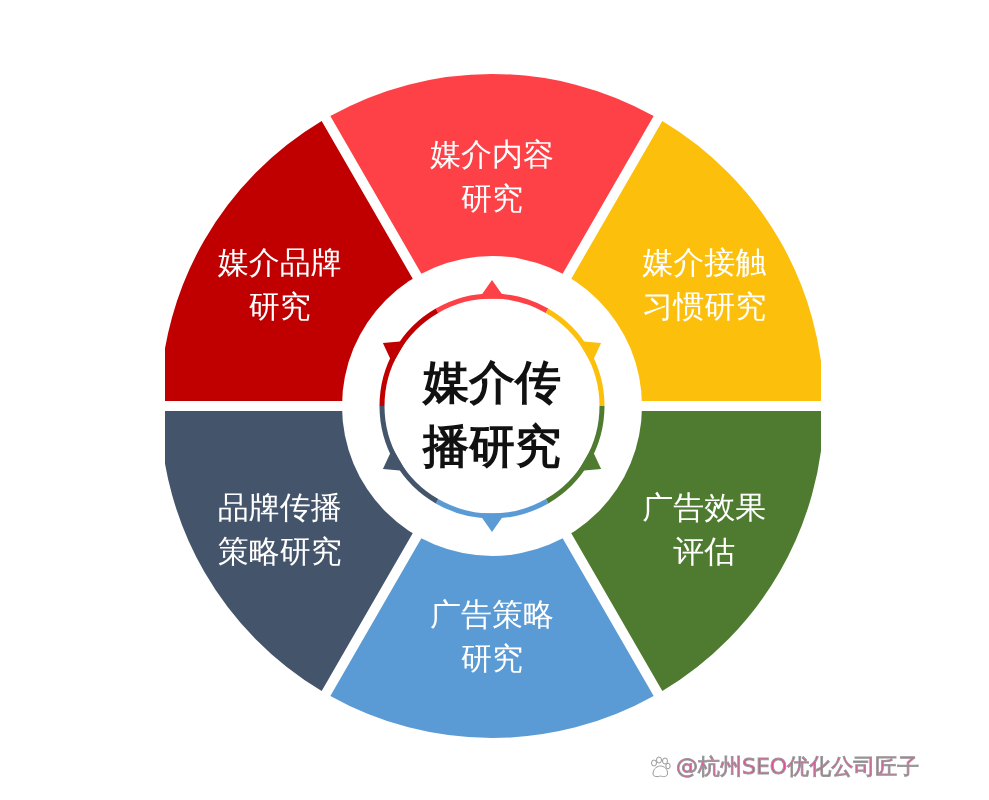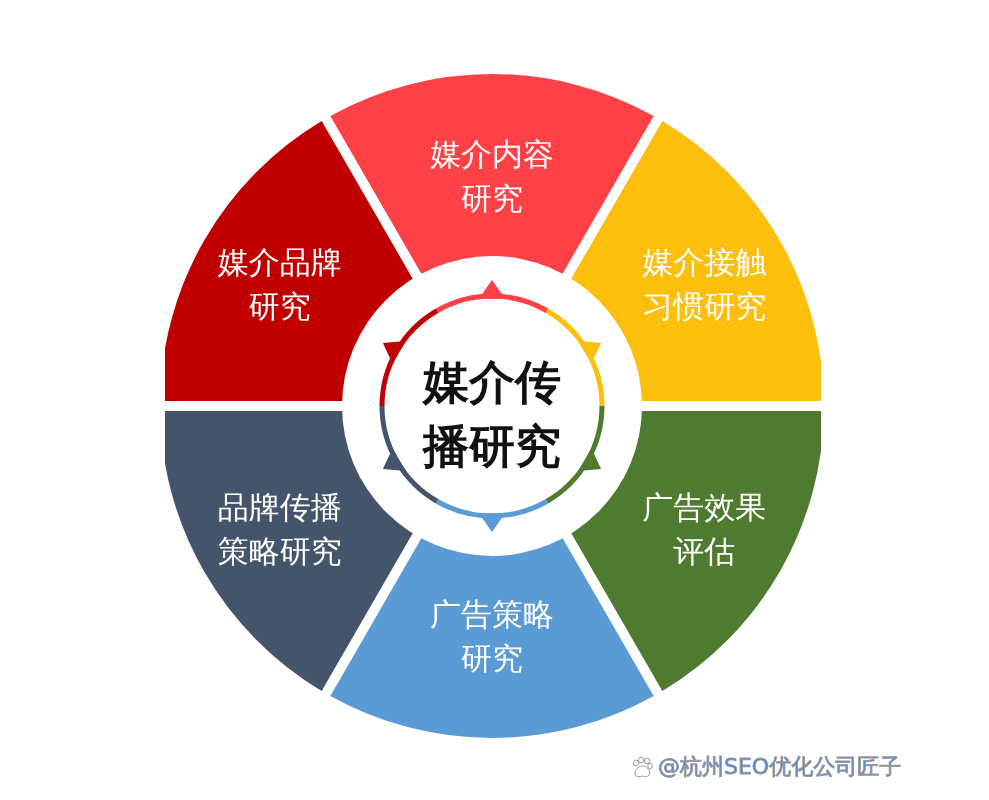--- a/index.html
+++ b/index.html
@@ -1,21 +1,21 @@
 <!DOCTYPE html>
 <html><head>
 <meta charset="utf-8">
 <style>
   html, body { margin:0; padding:0; background:#ffffff; }
   body { width:989px; height:800px; position:relative; overflow:hidden; font-family:"DejaVu Serif", serif; }
   #wheel { position:absolute; left:0; top:0; }
   .seg-label { font-family:"DejaVu Serif", serif; font-size:31px; fill:#ffffff; text-anchor:middle; }
   .center-label { font-family:"DejaVu Sans", sans-serif; font-weight:bold; font-size:46px; fill:#111111; text-anchor:middle; }
-  .watermark { position:absolute; left:630px; top:752px; font-family:"DejaVu Sans", sans-serif; font-size:22px;
-               color:#3b82f6; -webkit-text-stroke:1px #9a9a9a; letter-spacing:0px; display:flex; align-items:center; gap:4px;justify-content:space-between; }
+  .watermark { position:absolute; left:648px; top:752px; font-family:"DejaVu Sans", sans-serif; font-size:22px;
+               color:#ec4899; -webkit-text-stroke:1px #9a9a9a; letter-spacing:0px; display:flex; align-items:center; gap:4px;justify-content:space-between; }
   .wm-icon { width:24px; height:24px; display:inline-block; }
 </style>
 </head>
 <body>
 
 <svg id="wheel" width="989" height="800" viewBox="0 0 989 800">
   <defs>
     <clipPath id="clipBox">
       <rect x="165" y="0" width="656" height="800"></rect>
     </clipPath>

